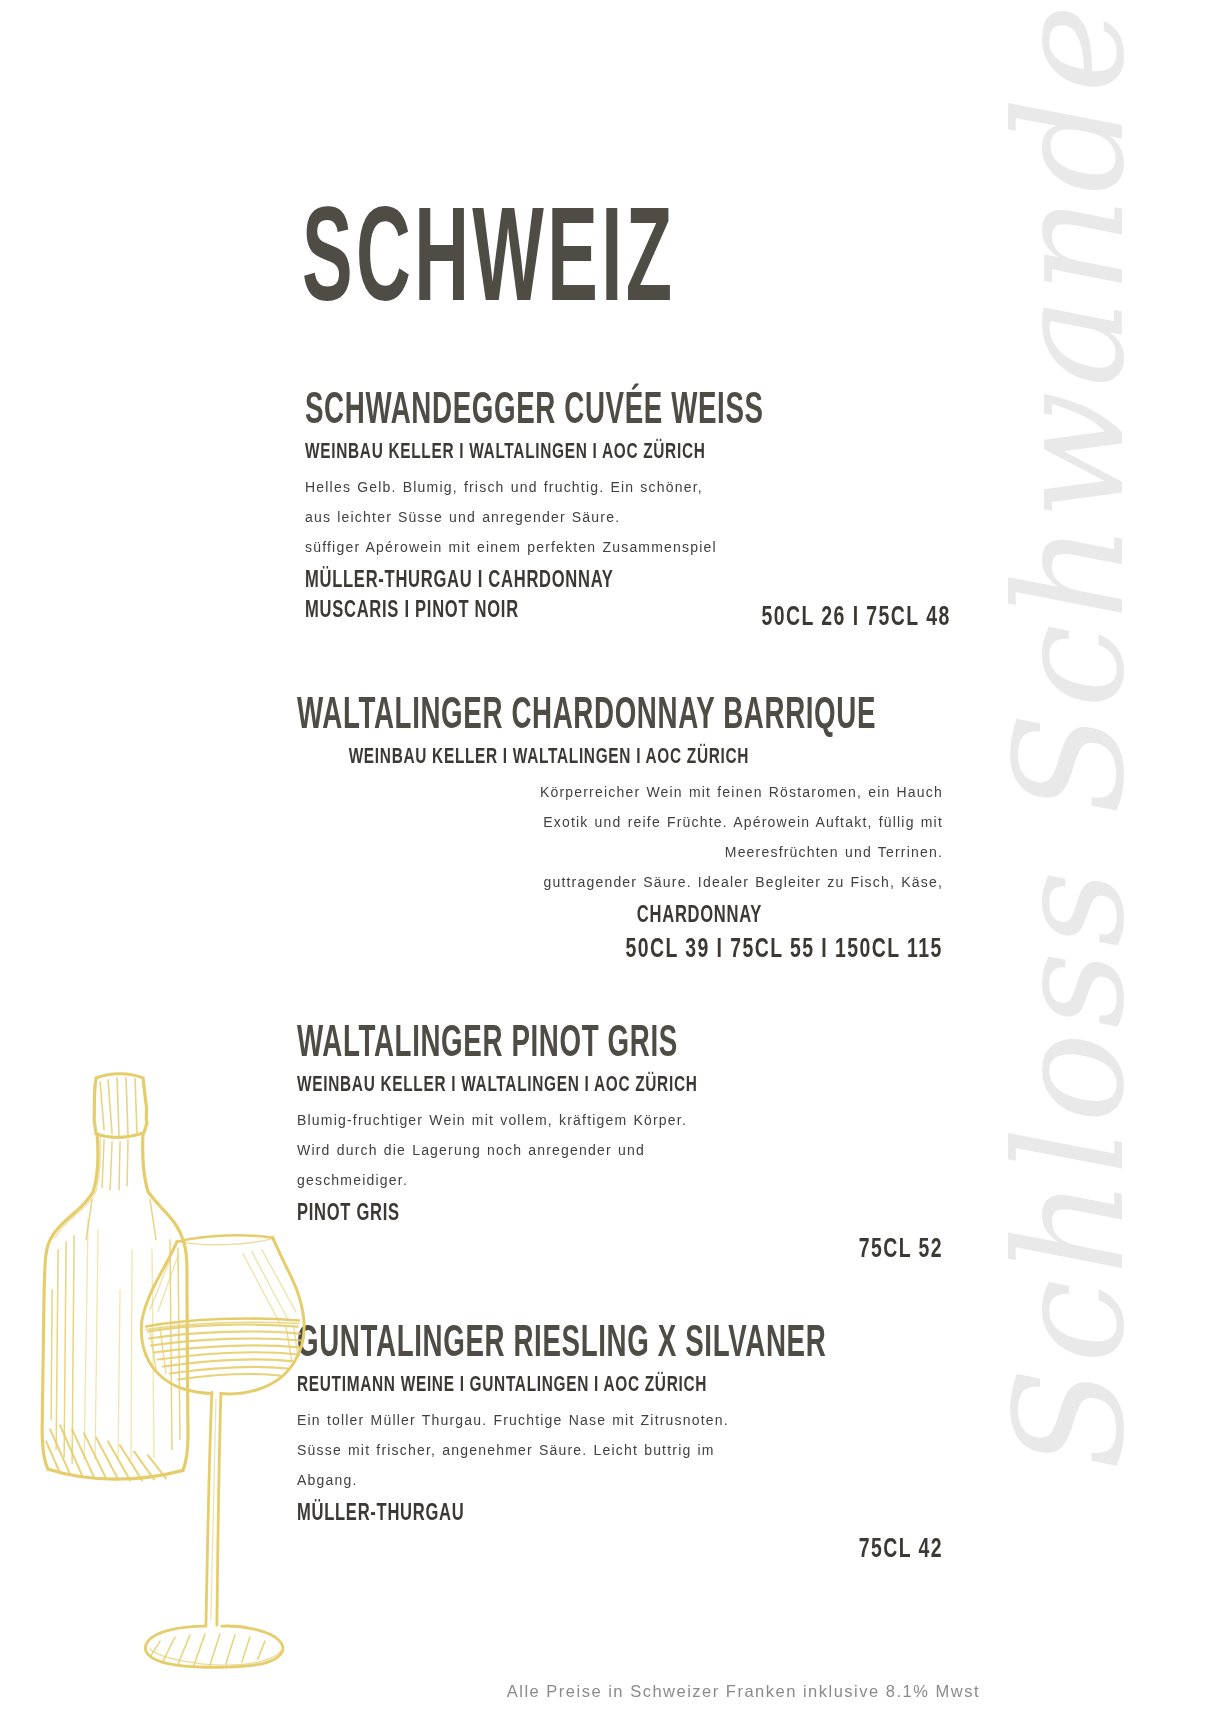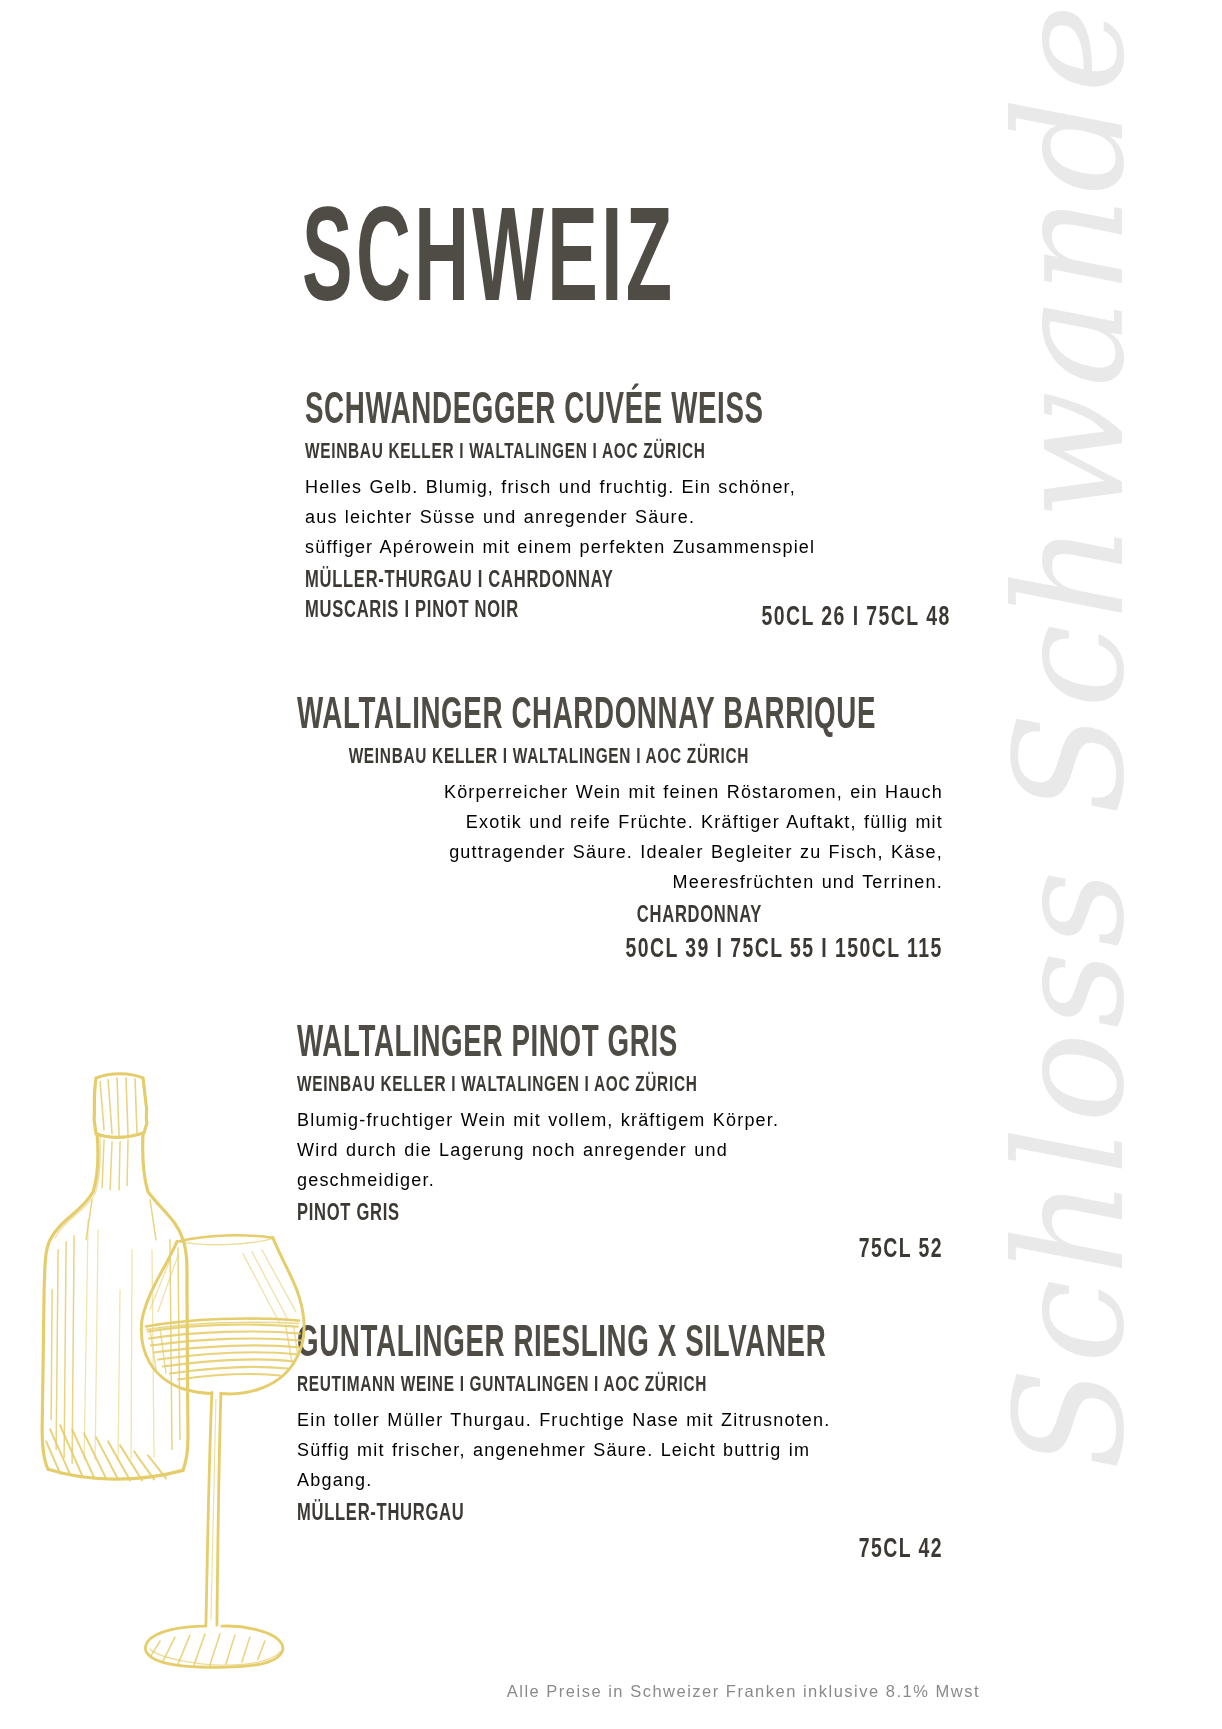--- a/index.html
+++ b/index.html
@@ -37,21 +37,21 @@
     letter-spacing:1px; white-space:nowrap;
     transform:scaleX(0.63); transform-origin:0 0;
   }
   .wine-producer {
     margin-top:4px; font-size:22px; font-weight:bold; color:#3c3935;
     line-height:1.2; letter-spacing:1px; white-space:nowrap;
     transform:scaleX(0.70); transform-origin:0 0;
   }
   .wine-desc { margin-top:8px; }
   .desc-line {
-    font-size:18px; color:#000000; line-height:30px;
+    font-size:14px; color:#404040; line-height:30px;
     letter-spacing:1.2px; word-spacing:1px; white-space:nowrap;
   }
   .wine-grapes {
     margin-top:2px; font-size:23px; font-weight:bold; color:#3c3935;
     line-height:30px; letter-spacing:1px; white-space:nowrap;
     transform:scaleX(0.72); transform-origin:0 0;
   }
   .wine-price {
     position:absolute; right:0; font-size:27px; font-weight:bold;
     color:#3c3935; letter-spacing:2px; white-space:nowrap;
@@ -91,23 +91,23 @@
     <div>MUSCARIS I PINOT NOIR</div>
   </div>
   <div class="wine-price">50CL 26 I 75CL 48</div>
 </section>
 
 <section class="wine e2">
   <h2 class="wine-name">WALTALINGER CHARDONNAY BARRIQUE</h2>
   <div class="wine-producer">WEINBAU KELLER I WALTALINGEN I AOC ZÜRICH</div>
   <div class="wine-desc">
     <div class="desc-line">Körperreicher Wein mit feinen Röstaromen, ein Hauch</div>
-    <div class="desc-line">Exotik und reife Früchte. Kräftiger Auftakt, füllig mit</div>
+    <div class="desc-line">Exotik und reife Früchte. Apérowein Auftakt, füllig mit</div>
+    <div class="desc-line">Meeresfrüchten und Terrinen.</div>
     <div class="desc-line">guttragender Säure. Idealer Begleiter zu Fisch, Käse,</div>
-    <div class="desc-line">Meeresfrüchten und Terrinen.</div>
   </div>
   <div class="wine-grapes">
     <div>CHARDONNAY</div>
     <div></div>
   </div>
   <div class="wine-price">50CL 39 I 75CL 55 I 150CL 115</div>
 </section>
 
 <section class="wine e3">
   <h2 class="wine-name">WALTALINGER PINOT GRIS</h2>
@@ -123,21 +123,21 @@
     <div></div>
   </div>
   <div class="wine-price">75CL 52</div>
 </section>
 
 <section class="wine e4">
   <h2 class="wine-name">GUNTALINGER RIESLING X SILVANER</h2>
   <div class="wine-producer">REUTIMANN WEINE I GUNTALINGEN I AOC ZÜRICH</div>
   <div class="wine-desc">
     <div class="desc-line">Ein toller Müller Thurgau. Fruchtige Nase mit Zitrusnoten.</div>
-    <div class="desc-line">Süffig mit frischer, angenehmer Säure. Leicht buttrig im</div>
+    <div class="desc-line">Süsse mit frischer, angenehmer Säure. Leicht buttrig im</div>
     <div class="desc-line">Abgang.</div>
     <div class="desc-line"></div>
   </div>
   <div class="wine-grapes">
     <div>MÜLLER-THURGAU</div>
     <div></div>
   </div>
   <div class="wine-price">75CL 42</div>
 </section>
 

